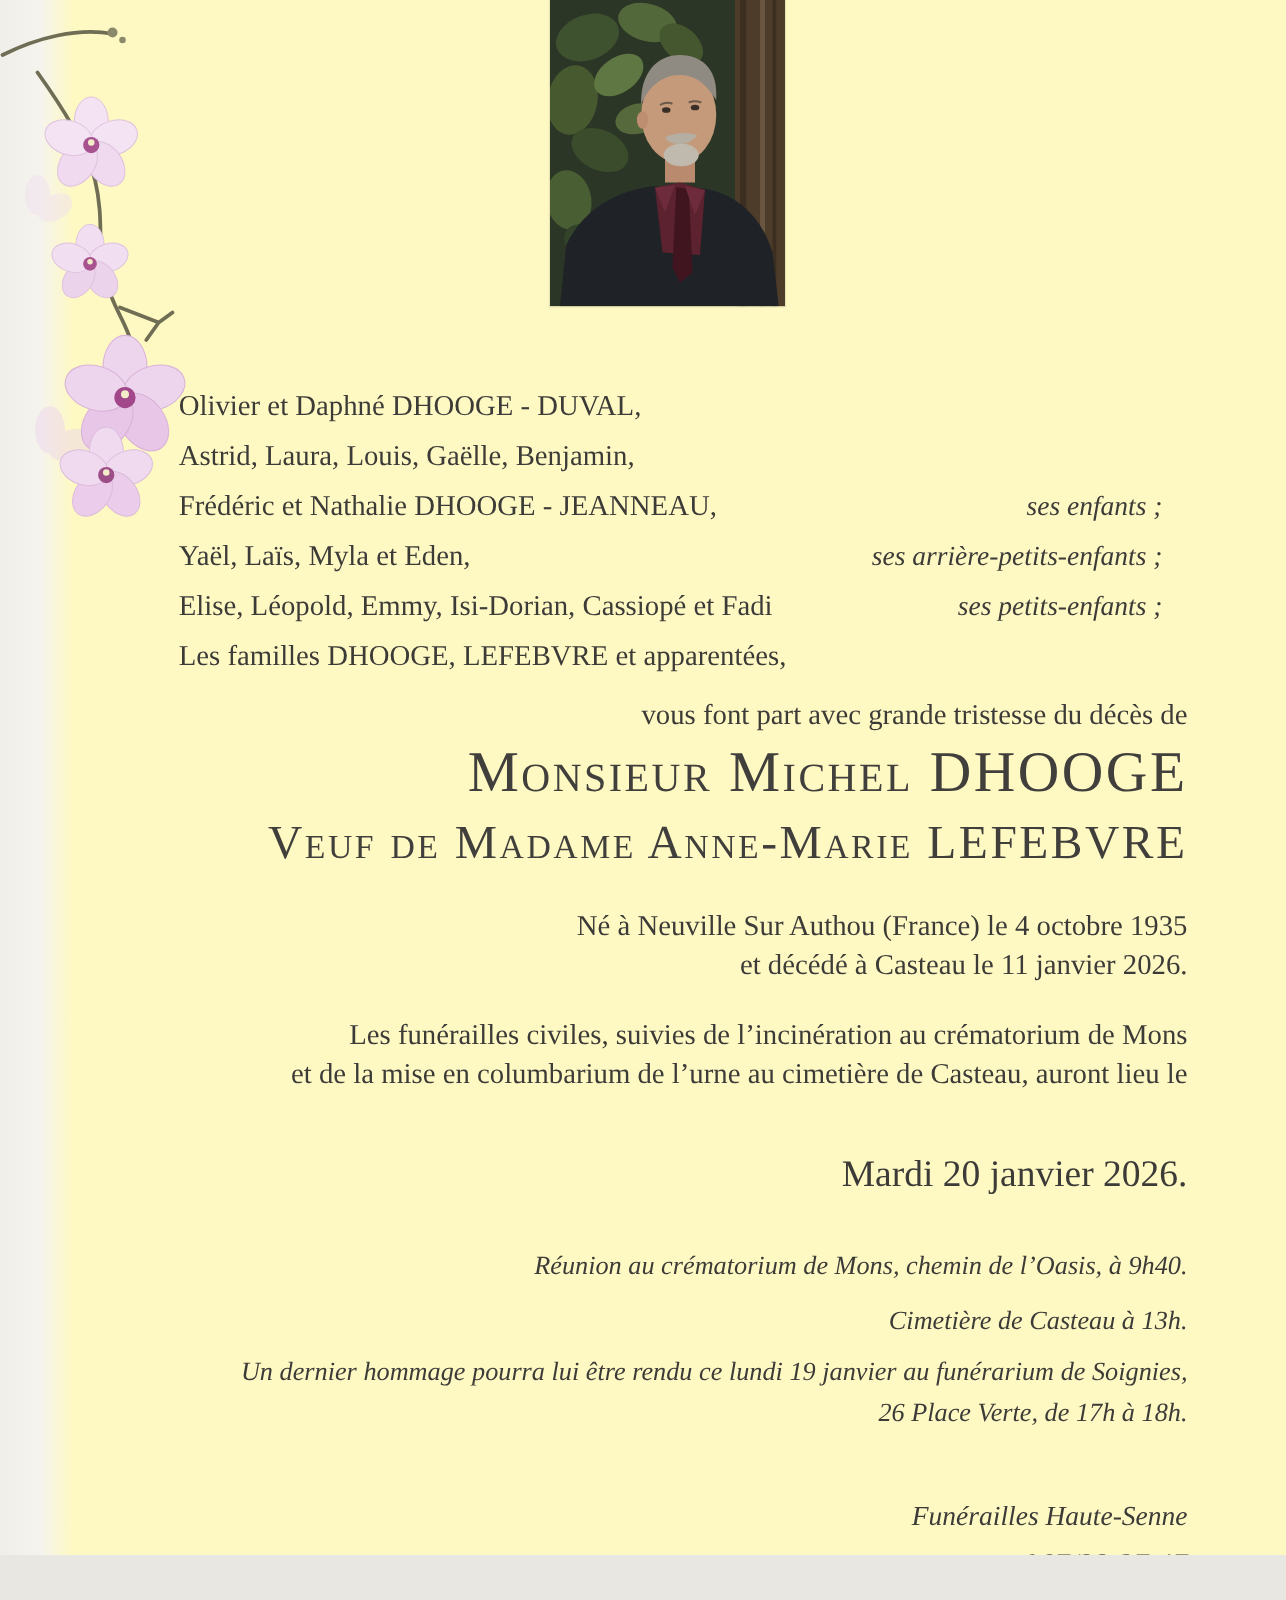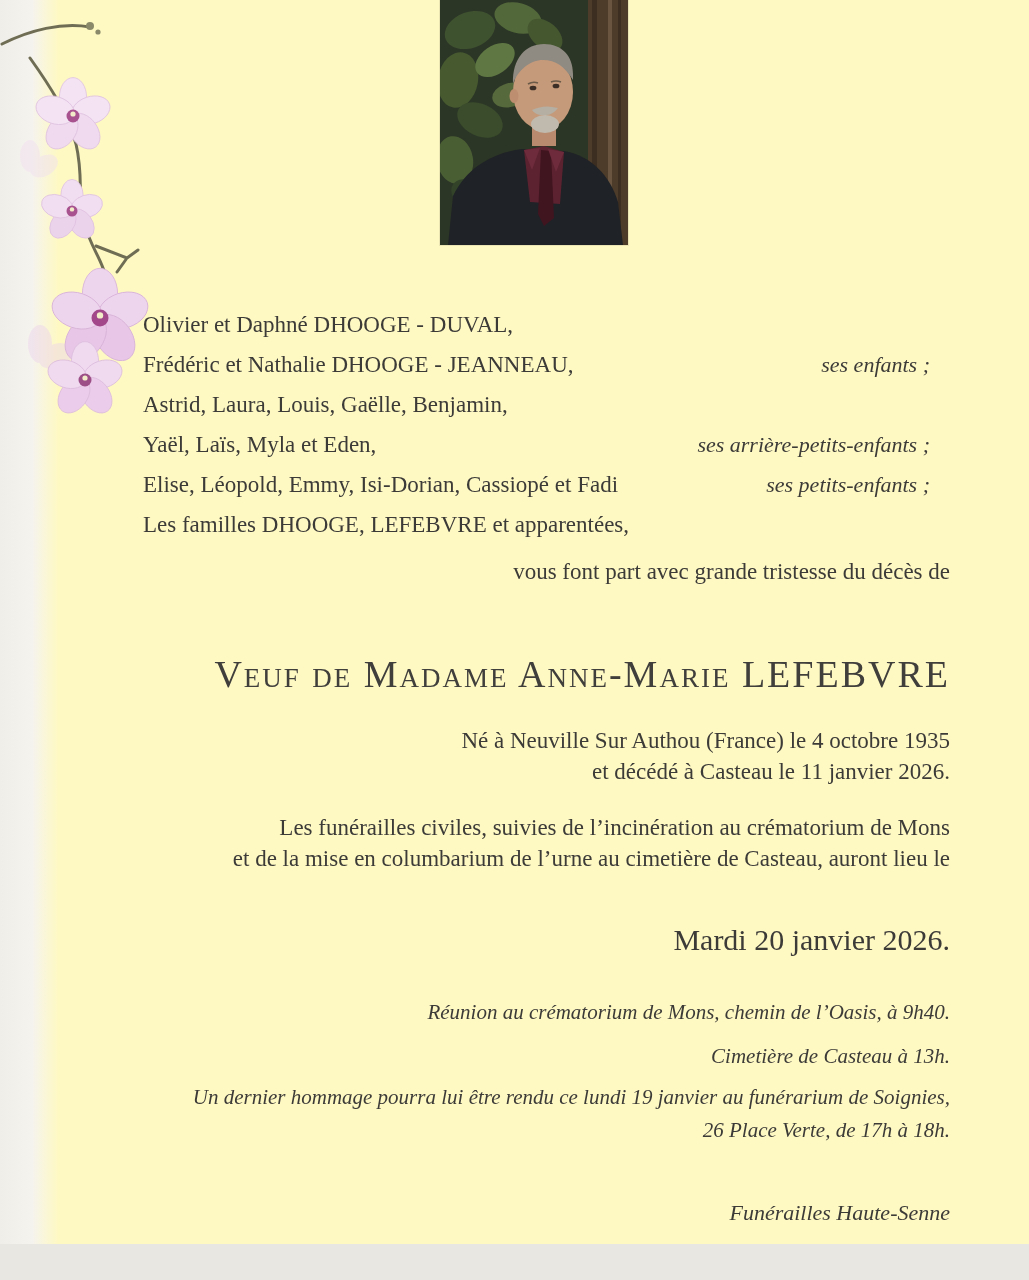--- a/index.html
+++ b/index.html
@@ -151,43 +151,44 @@
       <path d="M 124 152 L 108 149 L 116 172 Z" fill="#6d2b3b"></path>
     </g>
   </svg>
 
   <div class="family">
     <div class="frow">
       <span>Olivier et Daphné DHOOGE - DUVAL,</span>
       <span class="rel"></span>
     </div>
     <div class="frow">
+      <span>Astrid, Laura, Louis, Gaëlle, Benjamin,</span>
+      <span class="rel"></span>
+    </div>
+    <div class="frow">
       <span>Frédéric et Nathalie DHOOGE - JEANNEAU,</span>
       <span class="rel">ses enfants ;</span>
     </div>
     <div class="frow">
-      <span>Astrid, Laura, Louis, Gaëlle, Benjamin,</span>
-      <span class="rel"></span>
-    </div>
-    <div class="frow">
       <span>Yaël, Laïs, Myla et Eden,</span>
       <span class="rel">ses arrière-petits-enfants ;</span>
     </div>
     <div class="frow">
       <span>Elise, Léopold, Emmy, Isi-Dorian, Cassiopé et Fadi</span>
       <span class="rel">ses petits-enfants ;</span>
     </div>
     <div class="frow">
       <span>Les familles DHOOGE, LEFEBVRE et apparentées,</span>
       <span class="rel"></span>
     </div>
   </div>
 
   <div class="centerblock announce">vous font part avec grande tristesse du décès de</div>
 
+  <h1 class="centerblock h1">Monsieur Michel DHOOGE</h1>
   <h2 class="centerblock h2">Veuf de Madame Anne-Marie LEFEBVRE</h2>
 
   <div class="centerblock life">
     <div>Né à Neuville Sur Authou (France) le 4 octobre 1935</div>
     <div>et décédé à Casteau le 11 janvier 2026.</div>
   </div>
 
   <div class="centerblock funeral">
     <div>Les funérailles civiles, suivies de l’incinération au crématorium de Mons</div>
     <div>et de la mise en columbarium de l’urne au cimetière de Casteau, auront lieu le</div>

